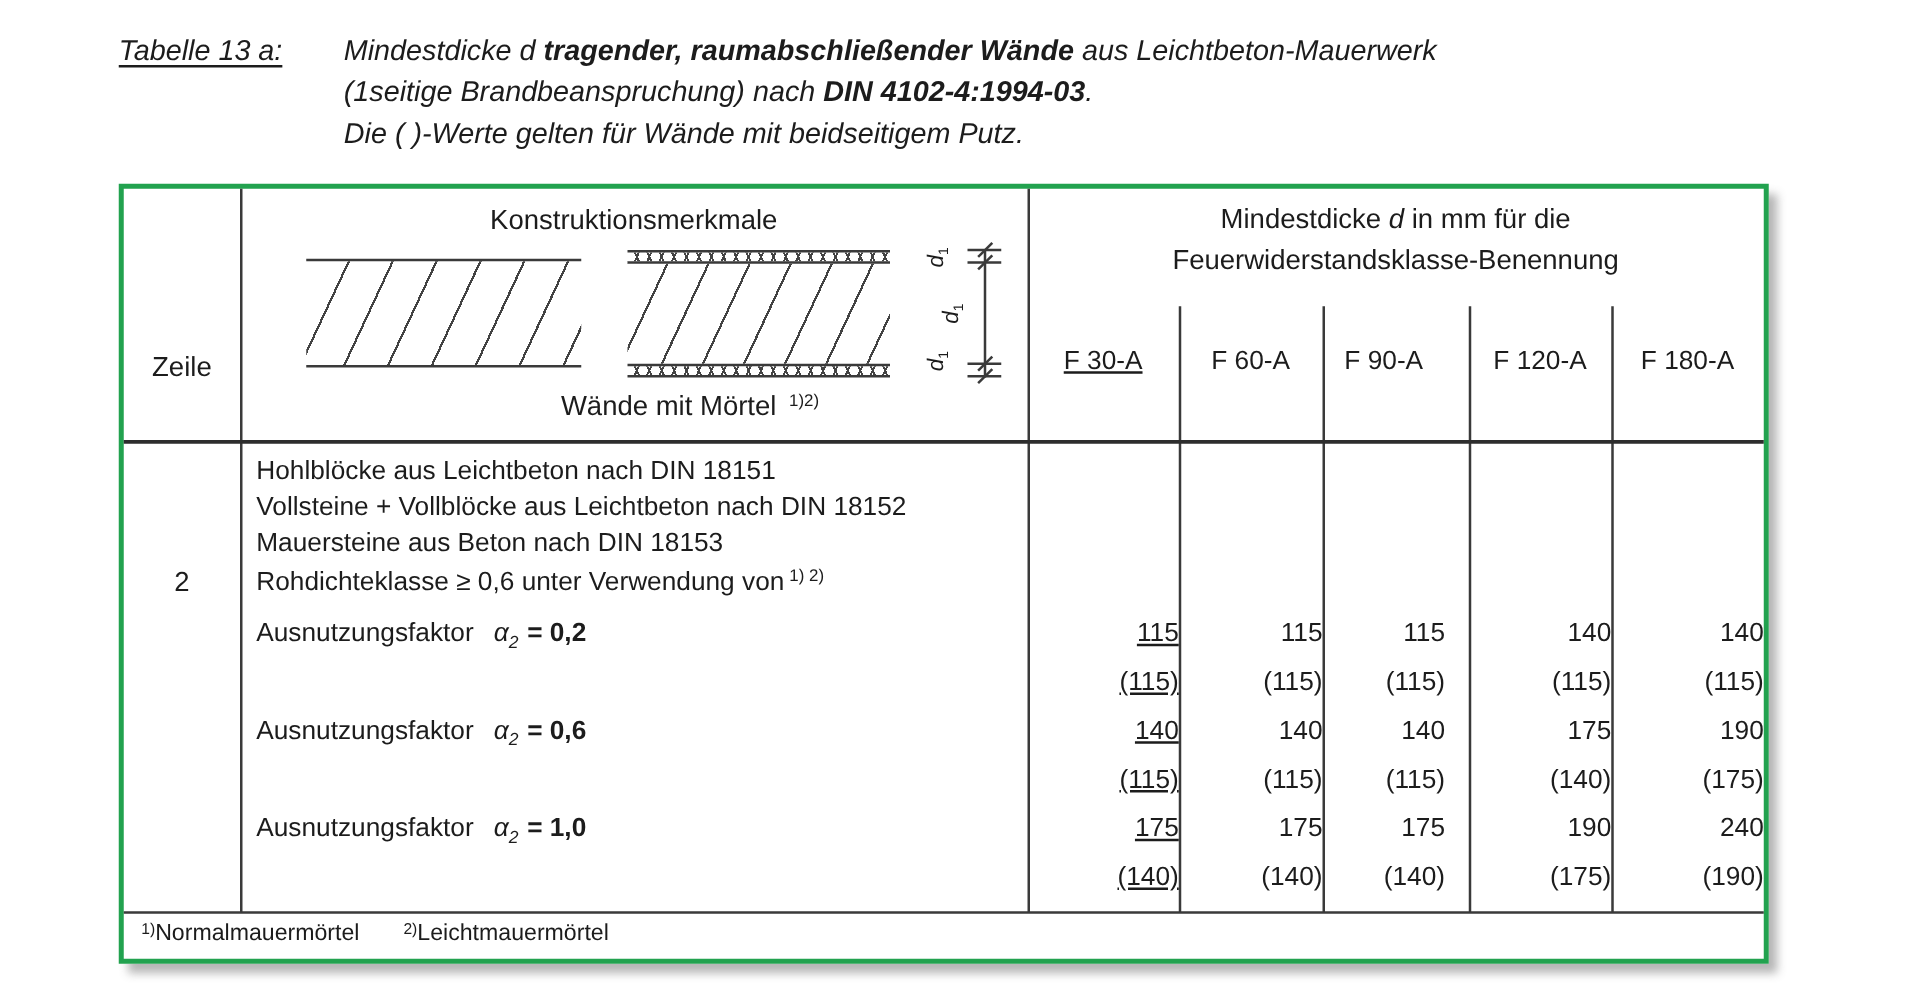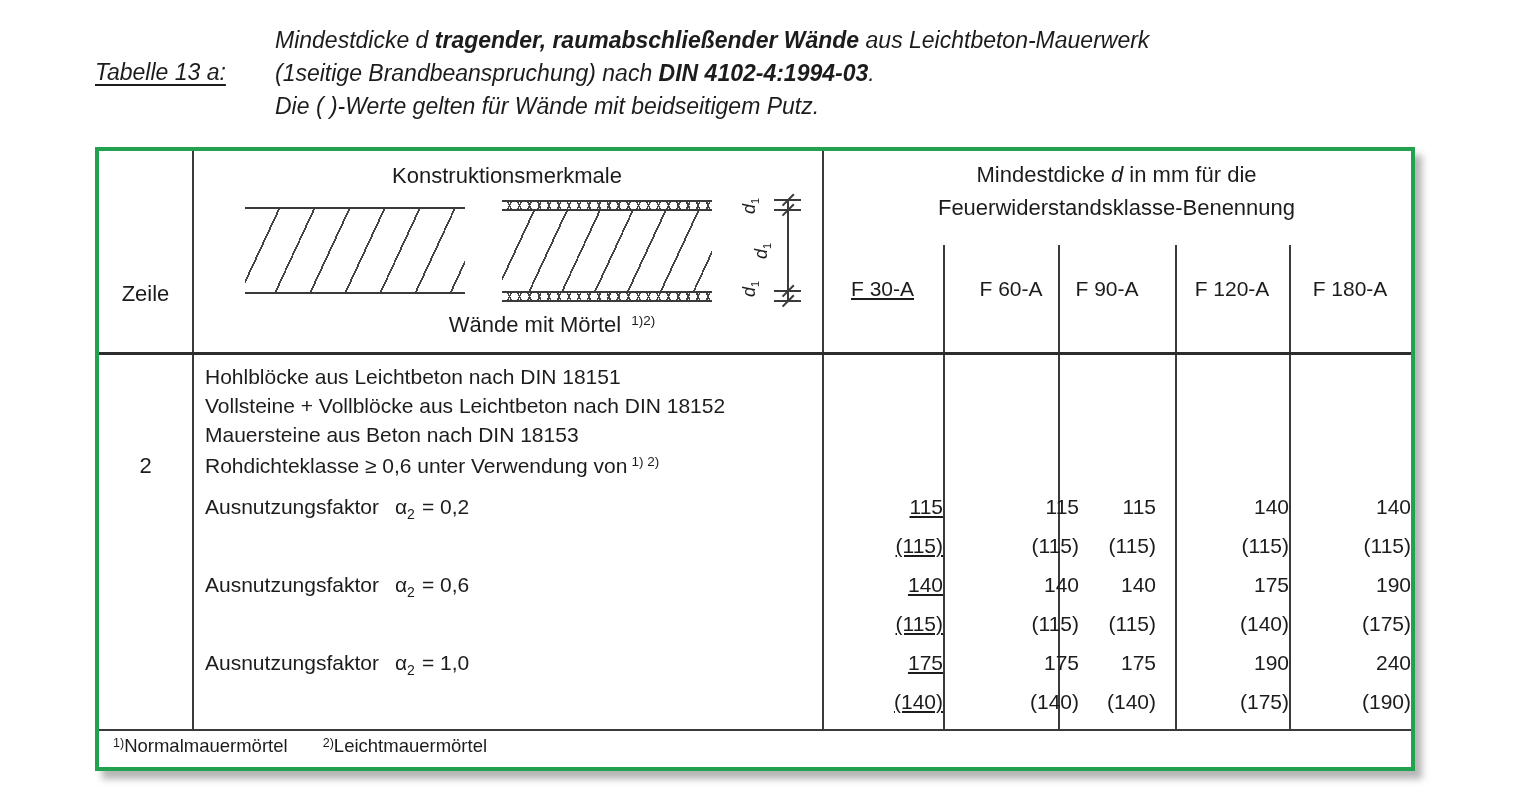--- a/index.html
+++ b/index.html
@@ -3,42 +3,42 @@
 <meta charset="utf-8">
 <style>
   html,body{margin:0;padding:0;}
   body{
     width:1535px;height:790px;background:#ffffff;overflow:hidden;position:relative;
     font-family:"Liberation Sans",sans-serif;color:#1c1c1c;
     -webkit-font-smoothing:antialiased;
   }
   
   .title-block{position:absolute;left:95px;top:24px;font-style:italic;font-size:23px;line-height:33px;}
-  .title-label{position:absolute;left:0;top:0;text-decoration:underline;text-underline-offset:4px;white-space:nowrap;margin-top:32px;}
+  .title-label{position:absolute;left:0;top:0;text-decoration:underline;text-underline-offset:4px;white-space:nowrap;}
   .title-lines{position:absolute;left:180px;top:0;width:1250px;}
   .title-lines b{font-weight:bold;}
 
   
   .tablebox{
     position:absolute;left:95px;top:147px;width:1312px;height:616px;background:#fff;
     border:4px solid #22a24f;
     box-shadow:7px 8px 7px rgba(90,90,90,0.45);
   }
   .vline{position:absolute;width:2px;background:#3a3a3a;}
   .hline{position:absolute;left:0;width:100%;background:#3a3a3a;}
 
   
   .hcell{position:absolute;text-align:center;font-size:22px;line-height:33px;}
   .fcell{position:absolute;text-align:center;font-size:21px;}
   .zeile-hdr{left:0;width:93px;top:126px;}
   .konstr-hdr{left:93px;width:630px;top:8px;}
   .mindest-hdr{left:723px;width:589px;top:7px;}
   .caption{left:93px;width:720px;top:157px;}
   .c0{left:723px;width:121px;text-decoration:underline;}
-  .c1{left:844px;width:136px;}
+  .c1{left:844px;width:115px;}
   .c2{left:959px;width:98px;}
   .c3{left:1076px;width:114px;}
   .c4{left:1190px;width:122px;}
 
   
   .wall-left{
     position:absolute;left:146px;top:56px;width:220px;height:83px;
     border-top:2.5px solid #3a3a3a;border-bottom:2.5px solid #3a3a3a;
     background:repeating-linear-gradient(115deg,transparent 0 30px,#434343 30px 31.8px);
   }
@@ -62,23 +62,23 @@
   }
   .dim-label .dsub{font-size:11px;font-style:normal;position:relative;top:4px;}
 
   
   .bline{position:absolute;left:106px;font-size:21px;white-space:nowrap;}
   .zeile-num{position:absolute;left:0;width:93px;top:302px;text-align:center;font-size:22px;}
   .dcell{position:absolute;text-align:right;font-size:21px;}
   .rv0{top:344px;}.rp0{top:383px;}
   .rv1{top:422px;}.rp1{top:461px;}
   .rv2{top:500px;}.rp2{top:539px;}
-  .alpha{margin-left:16px;margin-top:32px;}
+  .alpha{margin-left:16px;font-style:italic;margin-top:32px;}
   .sub{font-size:14px;position:relative;top:5px;}
-  .eq{margin-left:7px;}
+  .eq{margin-left:7px;font-weight:bold;}
   .sup{font-size:13.5px;position:relative;top:-7px;margin-left:4px;}
 
   
   .footnote{position:absolute;left:14px;top:584px;font-size:18.5px;}
   .footnote .item{margin-right:30px;}
   .fsup{font-size:12.5px;position:relative;top:-5px;}
 </style>
 </head>
 <body>
 

